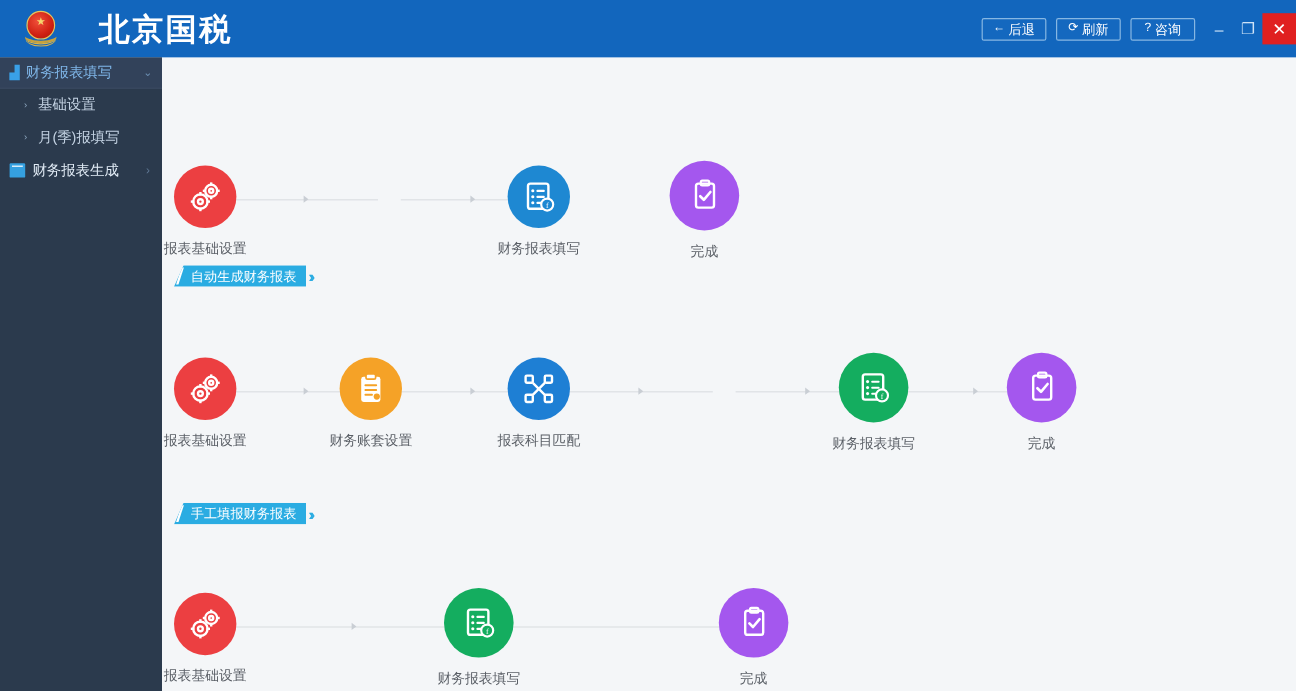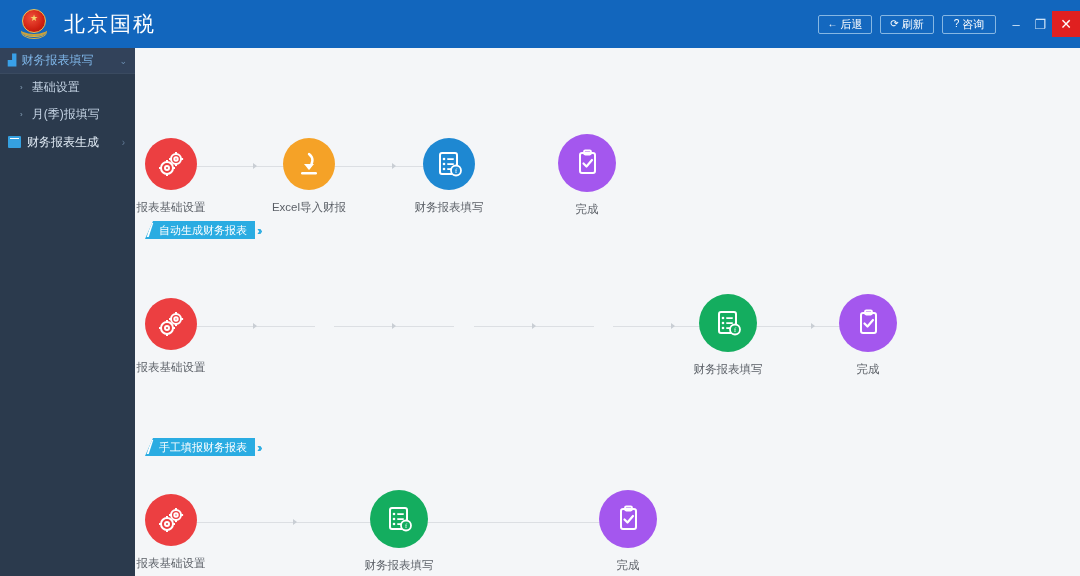--- a/index.html
+++ b/index.html
@@ -35,22 +35,22 @@
     width: 8px; height: 8px; color: #f5d76e; font-size: 9px; line-height: 8px;
     text-align: center;
   }
   .emblem .wheat {
     position: absolute; left: 2px; top: 16px; width: 26px; height: 15px;
     border-bottom: 3px double #d9b44a;
     border-radius: 0 0 50% 50%;
     box-shadow: inset 0 -4px 0 -2px #c9a23c;
   }
   .app-title {
-    color: #ffffff; font-size: 21px; margin-left: 6px; letter-spacing: 2px;
-    font-weight: normal;
+    color: #ffffff; font-size: 26px; margin-left: 24px; letter-spacing: 2px;
+    font-weight: bold;
   }
   .tb-right {
     position: absolute; right: 0; top: 0; height: 48px;
     display: flex; align-items: center;
   }
   .tb-btn {
     height: 19px; min-width: 54px; padding: 0 6px;
     border: 1px solid #86b7e3; border-radius: 2px;
     background: #1468bf;
     color: #ffffff; font-size: 11px;
@@ -237,30 +237,20 @@
               <rect x="20" y="4" width="2" height="2.6"></rect>
                 <rect x="20" y="15.5" width="2" height="2.6"></rect>
               <rect x="14" y="10" width="2.6" height="2"></rect>
                 <rect x="25.5" y="10" width="2.6" height="2"></rect>
             </g>
           </svg>
         </div>
         <div class="node-label">报表基础设置</div>
       </div>
 
-      <div class="node" style="left:122px; top:50px;">
-        <div class="circle" style="background:#f5a227;">
-          <svg width="30" height="30" viewBox="0 0 30 30" class="g" aria-hidden="true">
-            <path d="M15 5 C20 9, 19 14, 15 19" fill="none" stroke="#ffffff" stroke-width="2.4" stroke-linecap="round"></path>
-            <path d="M10 15 L15 21 L20 15 Z" fill="#ffffff"></path>
-            <rect x="7" y="23" width="16" height="2.4" rx="1.2" fill="#ffffff"></rect>
-          </svg>
-        </div>
-        <div class="node-label">Excel导入财报</div>
-      </div>
 
       <div class="node" style="left:262px; top:50px;">
         <div class="circle" style="background:#1e88d2;">
           <svg width="30" height="30" viewBox="0 0 30 30" class="g" aria-hidden="true">
             <rect x="6" y="4" width="17" height="21" rx="2" fill="none" stroke="#ffffff" stroke-width="2"></rect>
             <g fill="#ffffff">
               <circle cx="10" cy="10" r="1.3"></circle>
                 <rect x="13" y="9.2" width="7" height="1.7" rx="0.8"></rect>
               <circle cx="10" cy="15" r="1.3"></circle>
                 <rect x="13" y="14.2" width="7" height="1.7" rx="0.8"></rect>
@@ -326,21 +316,50 @@
               <rect x="20" y="4" width="2" height="2.6"></rect>
                 <rect x="20" y="15.5" width="2" height="2.6"></rect>
               <rect x="14" y="10" width="2.6" height="2"></rect>
                 <rect x="25.5" y="10" width="2.6" height="2"></rect>
             </g>
           </svg>
         </div>
         <div class="node-label">报表基础设置</div>
       </div>
 
-
+      <div class="node" style="left:122px; top:50px;">
+        <div class="circle" style="background:#f5a227;">
+          <svg width="30" height="30" viewBox="0 0 30 30" class="g" aria-hidden="true">
+            <rect x="7" y="5" width="16" height="21" rx="2" fill="#ffffff"></rect>
+            <rect x="11" y="2.6" width="8" height="4.4" rx="1.4" fill="#ffffff" stroke="#f5a227" stroke-width="1.4"></rect>
+            <g stroke="#f5a227" stroke-width="1.6" stroke-linecap="round">
+              <line x1="10.5" y1="12" x2="19.5" y2="12"></line>
+              <line x1="10.5" y1="16" x2="19.5" y2="16"></line>
+              <line x1="10.5" y1="20" x2="16" y2="20"></line>
+            </g>
+            <circle cx="20" cy="21.5" r="2.6" fill="#f5a227"></circle>
+          </svg>
+        </div>
+        <div class="node-label">财务账套设置</div>
+      </div>
+
+      <div class="node" style="left:262px; top:50px;">
+        <div class="circle" style="background:#1e7fd4;">
+          <svg width="30" height="30" viewBox="0 0 30 30" class="g" aria-hidden="true">
+            <g fill="none" stroke="#ffffff" stroke-width="2">
+              <rect x="4" y="4" width="6" height="6" rx="1"></rect>
+              <rect x="20" y="4" width="6" height="6" rx="1"></rect>
+              <rect x="4" y="20" width="6" height="6" rx="1"></rect>
+              <rect x="20" y="20" width="6" height="6" rx="1"></rect>
+              <path d="M10 10 L20 20 M20 10 L10 20"></path>
+            </g>
+          </svg>
+        </div>
+        <div class="node-label">报表科目匹配</div>
+      </div>
 
 
       <div class="node" style="left:541px; top:46px;">
         <div class="circle big" style="background:#14ad5f;">
           <svg width="30" height="30" viewBox="0 0 30 30" class="g" aria-hidden="true">
             <rect x="6" y="4" width="17" height="21" rx="2" fill="none" stroke="#ffffff" stroke-width="2"></rect>
             <g fill="#ffffff">
               <circle cx="10" cy="10" r="1.3"></circle>
                 <rect x="13" y="9.2" width="7" height="1.7" rx="0.8"></rect>
               <circle cx="10" cy="15" r="1.3"></circle>
@@ -360,21 +379,21 @@
           <svg width="30" height="30" viewBox="0 0 30 30" class="g" aria-hidden="true">
             <rect x="8" y="5" width="15" height="20" rx="2" fill="none" stroke="#ffffff" stroke-width="2"></rect>
             <rect x="12" y="2.5" width="7" height="4" rx="1.2" fill="none" stroke="#ffffff" stroke-width="1.8"></rect>
             <path d="M11.5 15.5 L14.5 18.5 L20 12" fill="none" stroke="#ffffff" stroke-width="2.2" stroke-linecap="round" stroke-linejoin="round"></path>
           </svg>
         </div>
         <div class="node-label">完成</div>
       </div>
     </div>
 
-    <div class="section-badge" style="left:10px; top:390px;">
+    <div class="section-badge" style="left:10px; top:371px;">
       <div class="badge-body">手工填报财务报表</div>
       <div class="badge-chev">››</div>
     </div>
 
     <div class="flow-row" style="left:0; top:396px; width:945px; height:110px;">
 
       <div class="connector" style="left:60px; top:78px; width:200px;">
           <div class="arrow"></div>
         </div>
       <div class="connector" style="left:290px; top:78px; width:200px;">

